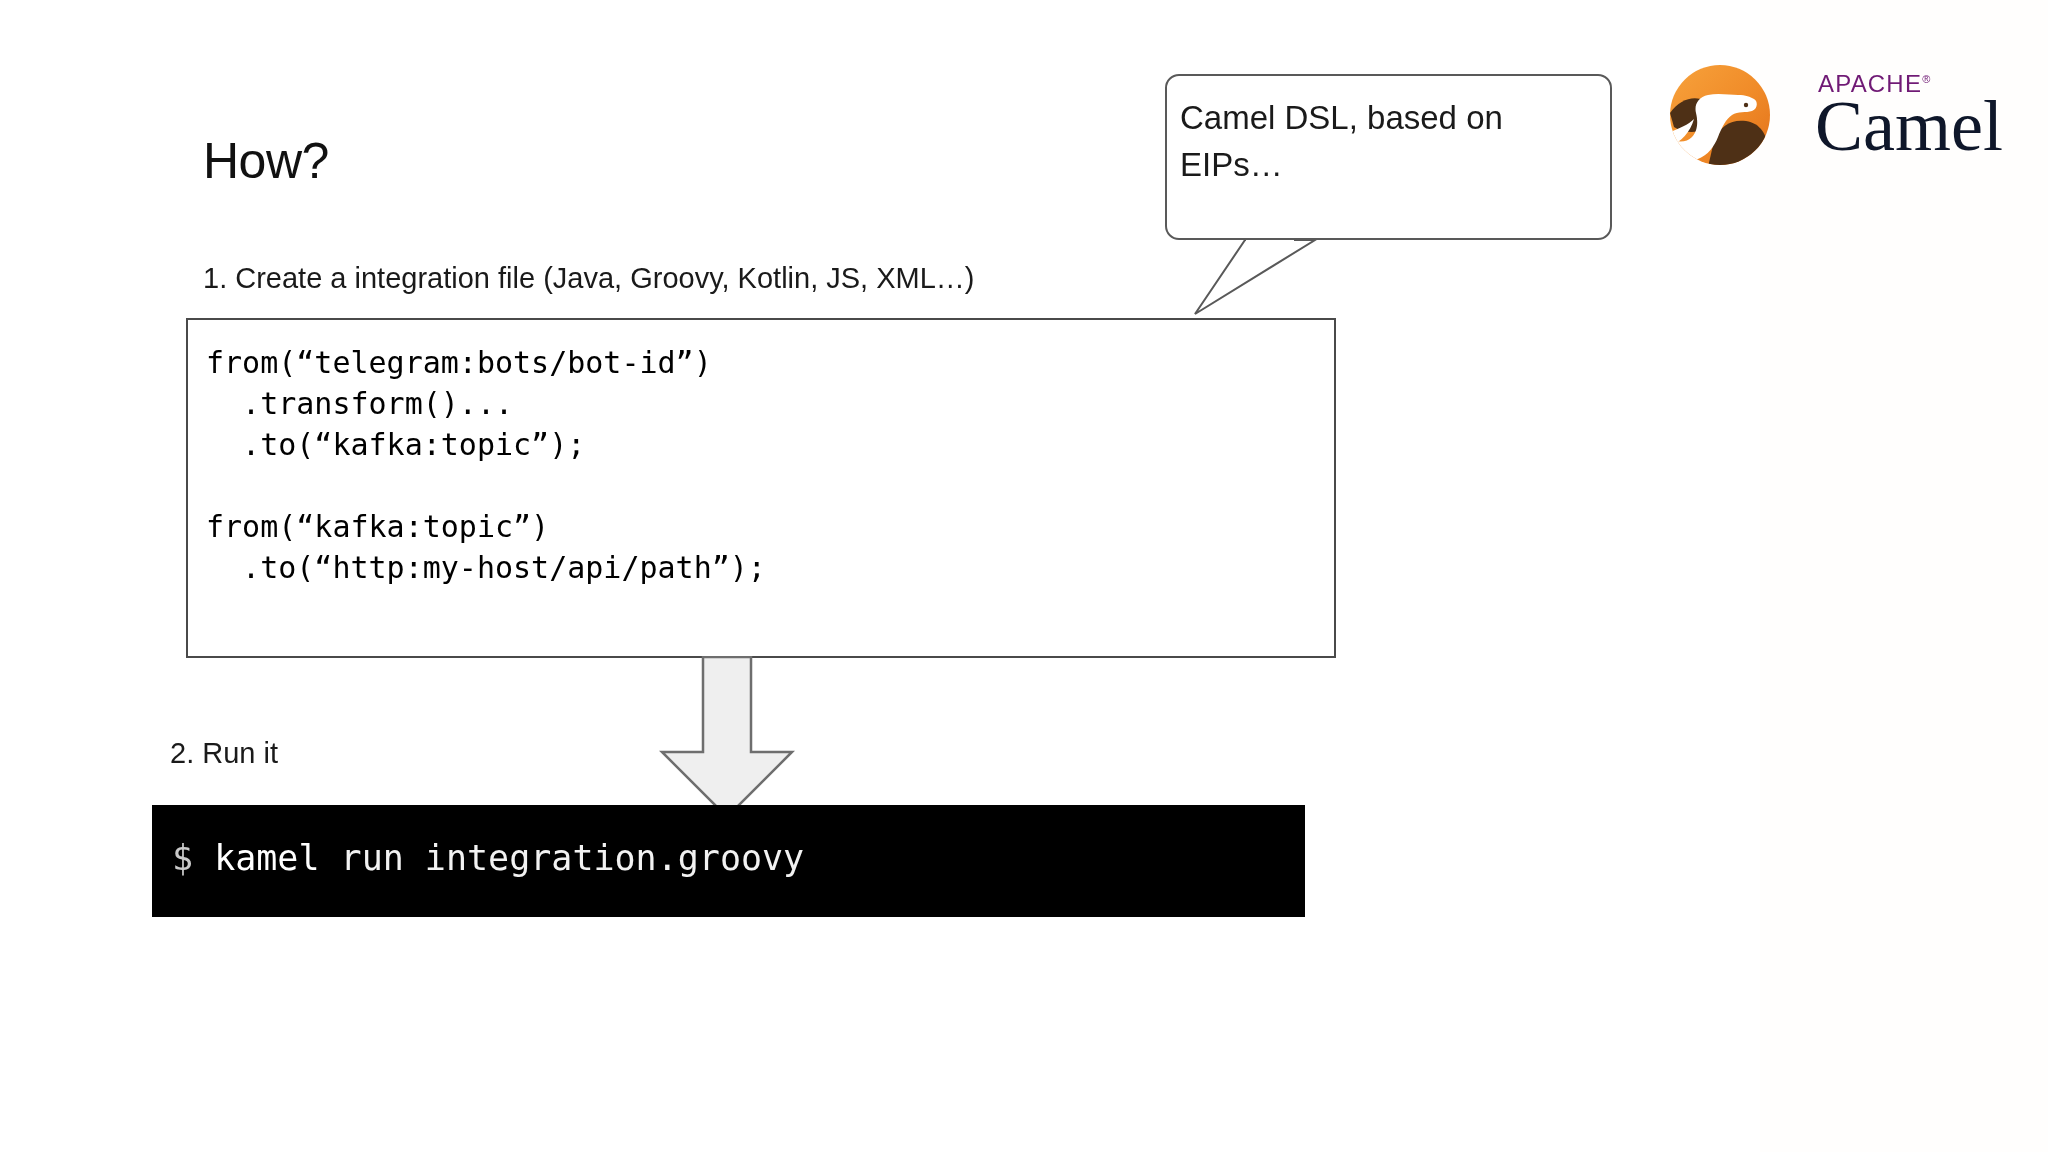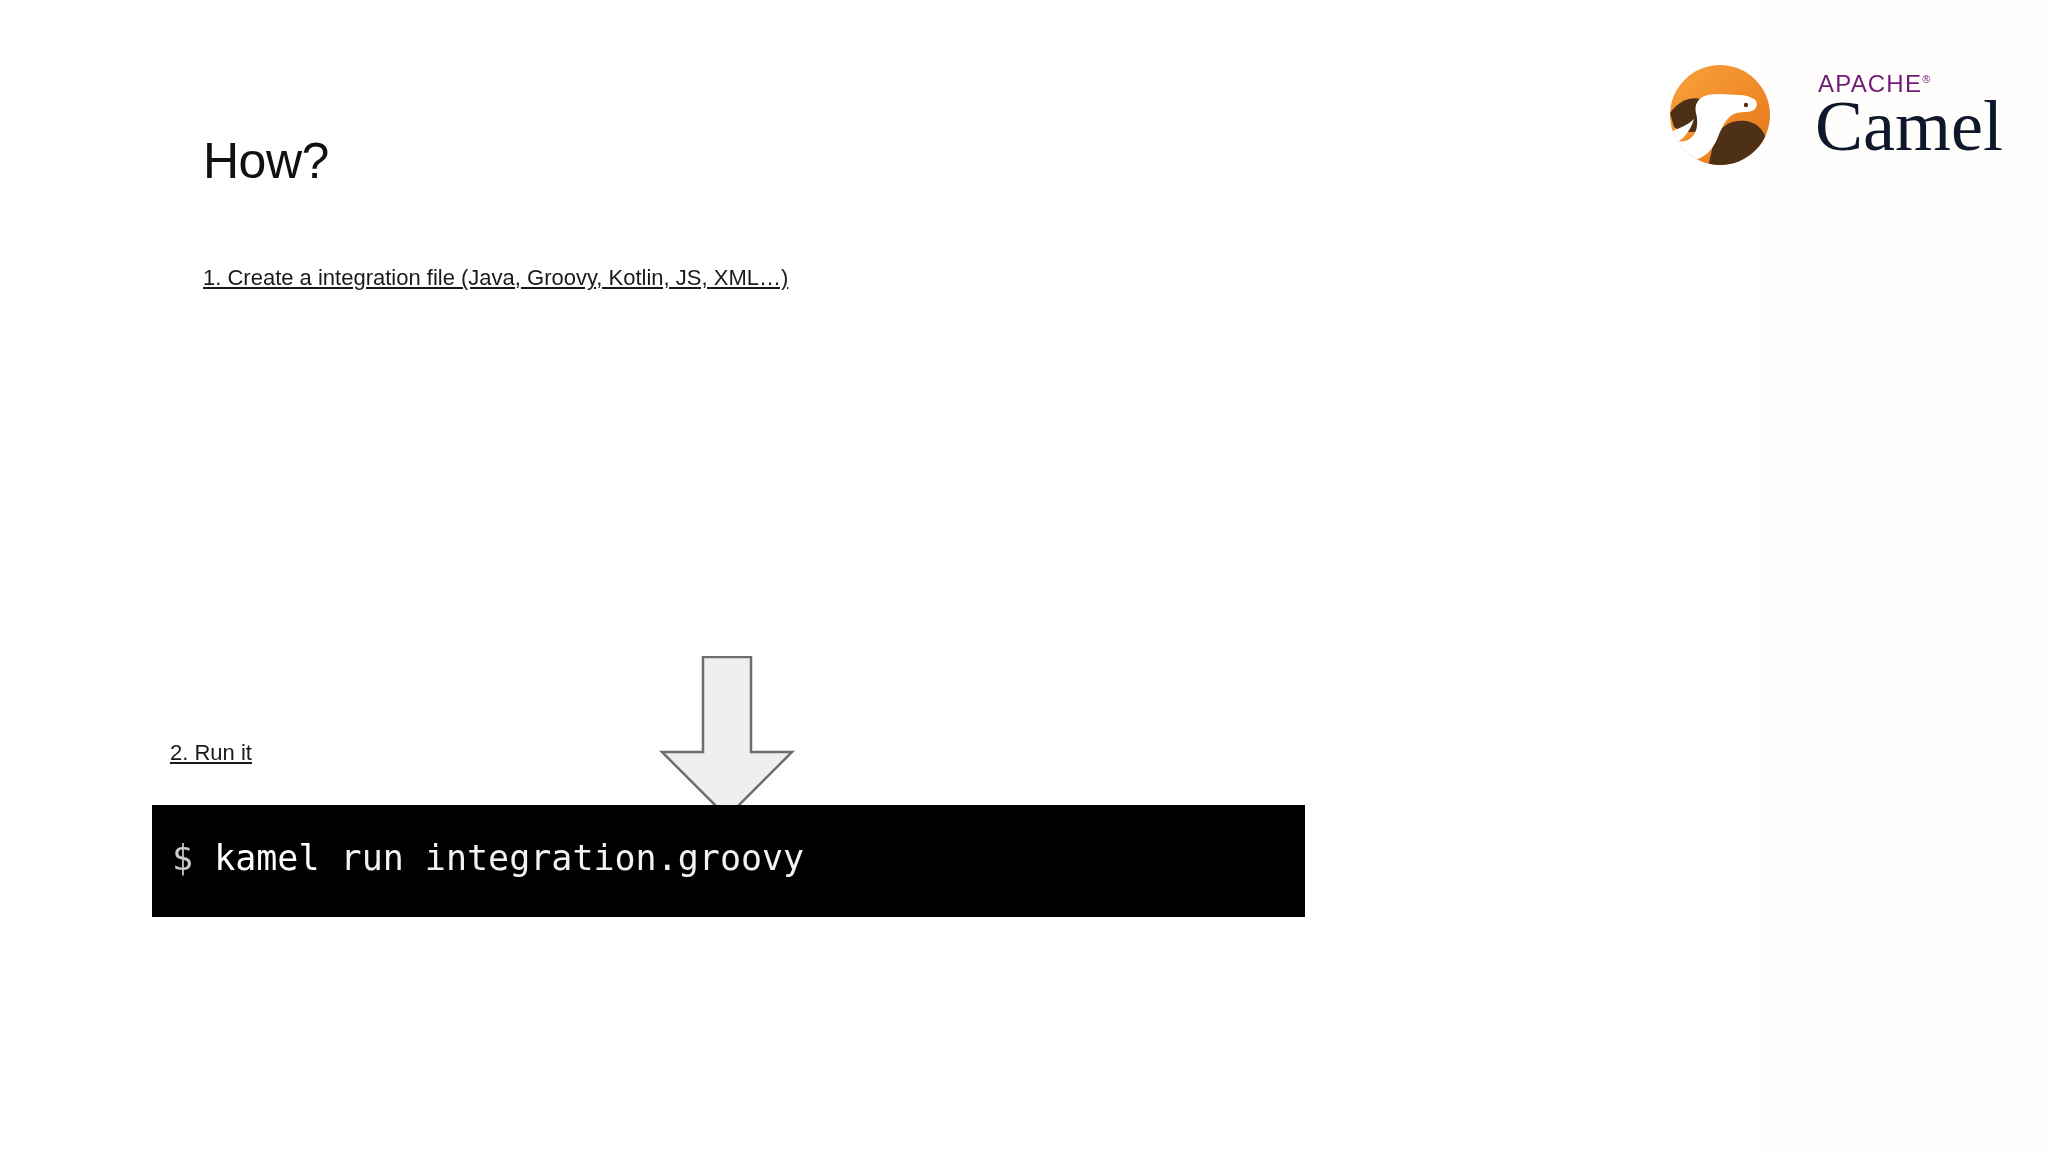--- a/index.html
+++ b/index.html
@@ -41,27 +41,26 @@
     line-height: 86px;
     font-weight: 300;
     color: #111111;
     letter-spacing: -0.5px;
     white-space: nowrap;
   }
 
   
   .step {
     position: absolute;
-    font-size: 22px;
+    font-size: 29px;
     line-height: 34px;
     color: #1a1a1a;
     font-weight: 400;
     white-space: nowrap;
     font-stretch: condensed;
-    text-decoration: underline;
   }
   .step-1 { left: 203px; top: 261px; }
   .step-2 { left: 170px; top: 736px; }
 
   
   .code-box {
     position: absolute;
     left: 186px;
     top: 318px;
     width: 1150px;
@@ -188,33 +187,49 @@
 <body>
 
 <div class="slide">
 
   <div class="edge-band"></div>
 
   <div class="page-title">How?</div>
 
   <div class="step step-1">1. Create a integration file (Java, Groovy, Kotlin, JS, XML…)</div>
 
+  <div class="code-box">
+    <pre class="code-text">from(“telegram:bots/bot-id”)
+  .transform()...
+  .to(“kafka:topic”);
+
+from(“kafka:topic”)
+  .to(“http:my-host/api/path”);</pre>
+  </div>
 
   <div class="block-arrow">
     <svg width="136" height="164" viewBox="0 0 136 164" xmlns="http://www.w3.org/2000/svg">
       <polygon points="44,1 92,1 92,96 133,96 68,161 3,96 44,96" fill="#EFEFEF" stroke="#6E6E6E" stroke-width="2.5" stroke-linejoin="miter"></polygon>
     </svg>
   </div>
 
   <div class="step step-2">2. Run it</div>
 
   <div class="terminal">
     <div class="terminal-line"><span class="term-prompt">$ </span><span class="term-cmd">kamel</span><span class="term-args"> run integration.groovy</span></div>
   </div>
 
+  <div class="bubble-wrap">
+    <svg width="470" height="250" viewBox="0 0 470 250" style="position:absolute; left:0; top:0;" xmlns="http://www.w3.org/2000/svg">
+      <path d="M 140 172 L 160 172 L 40 246 L 90 172 Z" fill="#ffffff" stroke="#595959" stroke-width="2" stroke-linejoin="miter"></path>
+      <rect x="91" y="166" width="48" height="10" fill="#ffffff"></rect>
+    </svg>
+    <div class="bubble-box"></div>
+    <div class="bubble-text">Camel DSL, based on EIPs…</div>
+  </div>
 
   <div class="logo">
     <svg class="logo-mark" viewBox="0 0 104 104" xmlns="http://www.w3.org/2000/svg">
       <defs>
         <linearGradient id="orangeGrad" x1="0" y1="0" x2="1" y2="1">
           <stop offset="0%" stop-color="#F7A23C"></stop>
           <stop offset="55%" stop-color="#F08B28"></stop>
           <stop offset="100%" stop-color="#E2701A"></stop>
         </linearGradient>
         <clipPath id="circClip">

